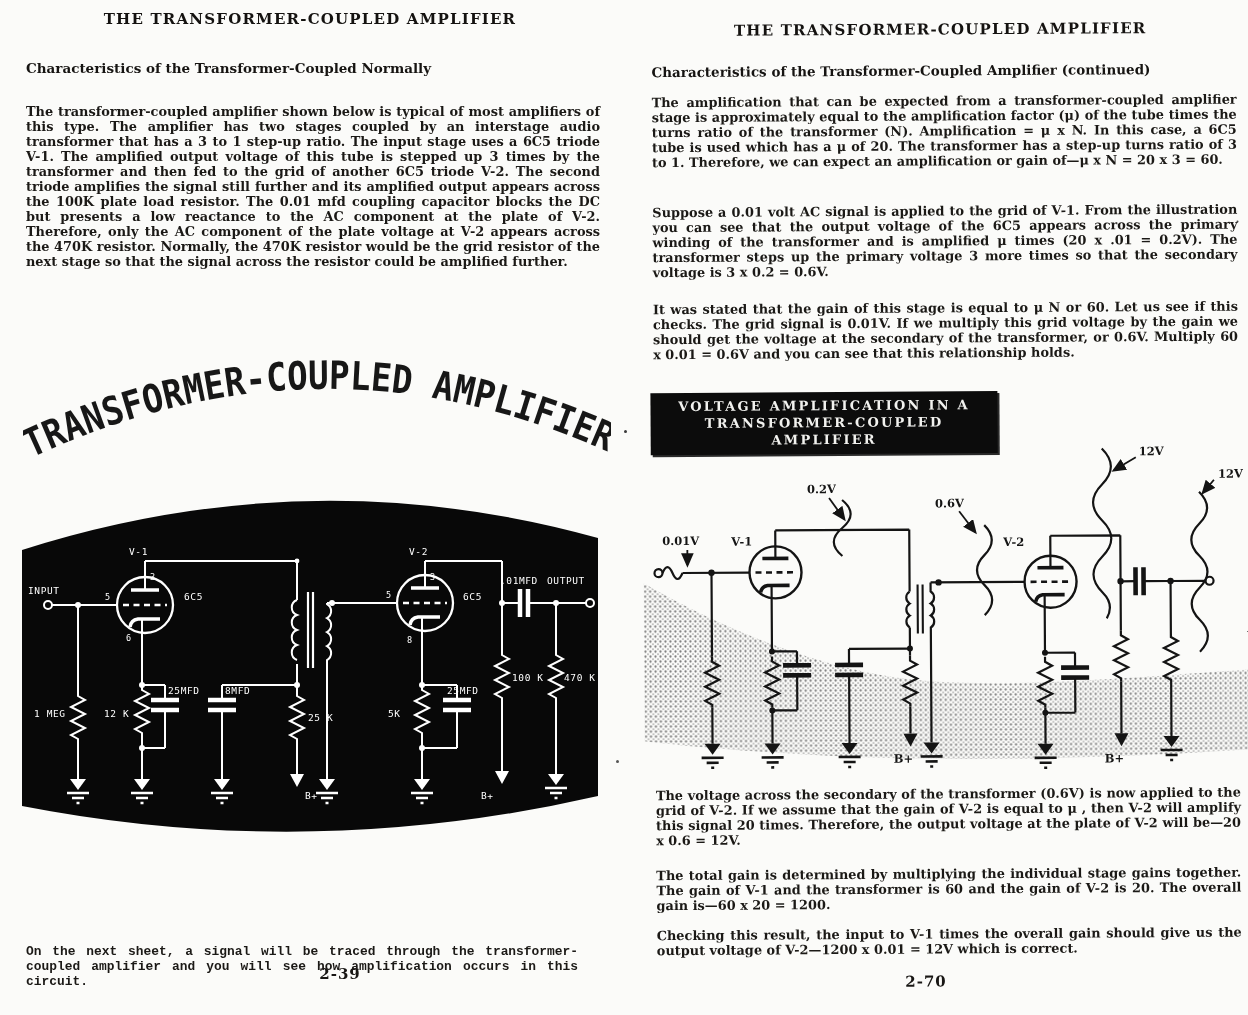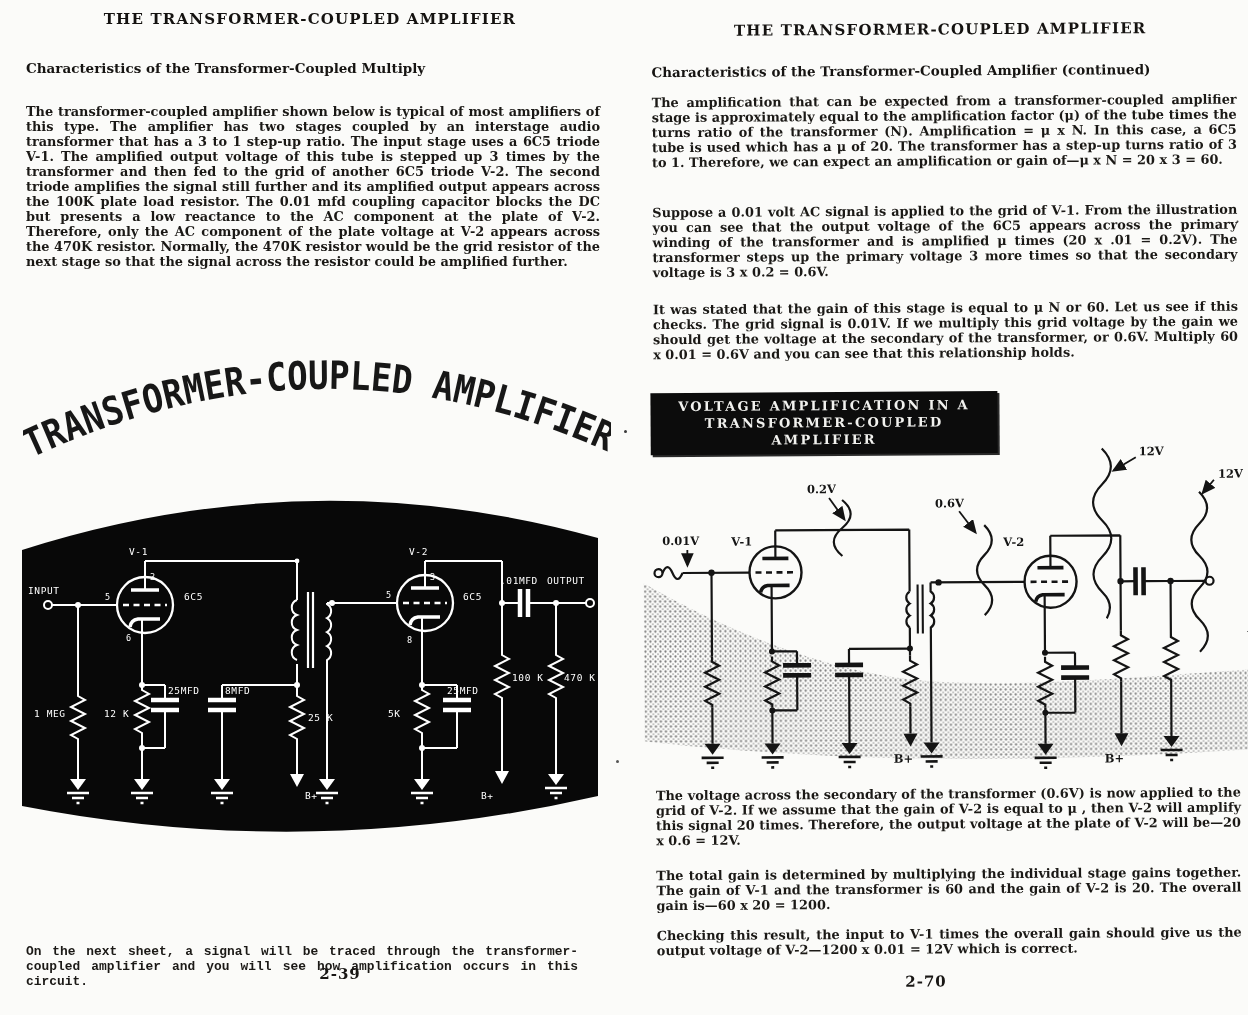--- a/index.html
+++ b/index.html
@@ -37,21 +37,21 @@
       580px 620px 0 -1px #494949, 170px 465px 0 -1.5px #555, 1232px 215px 0 -0.5px #333,
       450px 530px 0 -1.5px #666, 1050px 560px 0 -1px #444; }
 </style>
 </head>
 <body>
 
 <div class="abs" style="left:20px; top:0; width:600px; height:1015px;">
 
   <div class="abs h1" style="left:0; top:10px; width:580px;">THE TRANSFORMER-COUPLED AMPLIFIER</div>
 
-  <div class="abs subhead" style="left:6px; top:60px; width:560px;">Characteristics of the Transformer-Coupled Multiply</div>
+  <div class="abs subhead" style="left:6px; top:60px; width:560px;">Characteristics of the Transformer-Coupled Normally</div>
 
   <div class="abs para" style="left:6px; top:104px; width:574px;">The transformer-coupled amplifier  shown below   is typical of most amplifiers of this type.  The amplifier has two stages coupled by an interstage audio transformer that has a 3 to 1 step-up ratio.  The input stage uses a 6C5 triode V-1.  The amplified output voltage of this tube is stepped up 3 times by the transformer and then fed to the grid of another 6C5 triode V-2.  The second triode amplifies the signal still further and its amplified output appears across the 100K plate load resistor.  The 0.01 mfd coupling capacitor blocks the DC but presents a low reactance to the AC component at the plate of V-2.  Therefore, only the AC component of the plate voltage at V-2 appears across the 470K resistor.  Normally, the 470K resistor would be the grid resistor of the next stage so that the signal across the resistor could be amplified further.</div>
 
   <svg class="abs" style="left:3px; top:350px;" width="588" height="114" viewBox="0 0 588 114">
     <defs>
         <path id="arcp" d="M8,108 Q294,-26 581,100" fill="none"></path>
       </defs>
     <text font-family="Liberation Sans, sans-serif" font-weight="bold" font-size="39" fill="#171717">
       <textPath href="#arcp" textLength="596" lengthAdjust="spacingAndGlyphs">TRANSFORMER-COUPLED AMPLIFIER</textPath>
     </text>

